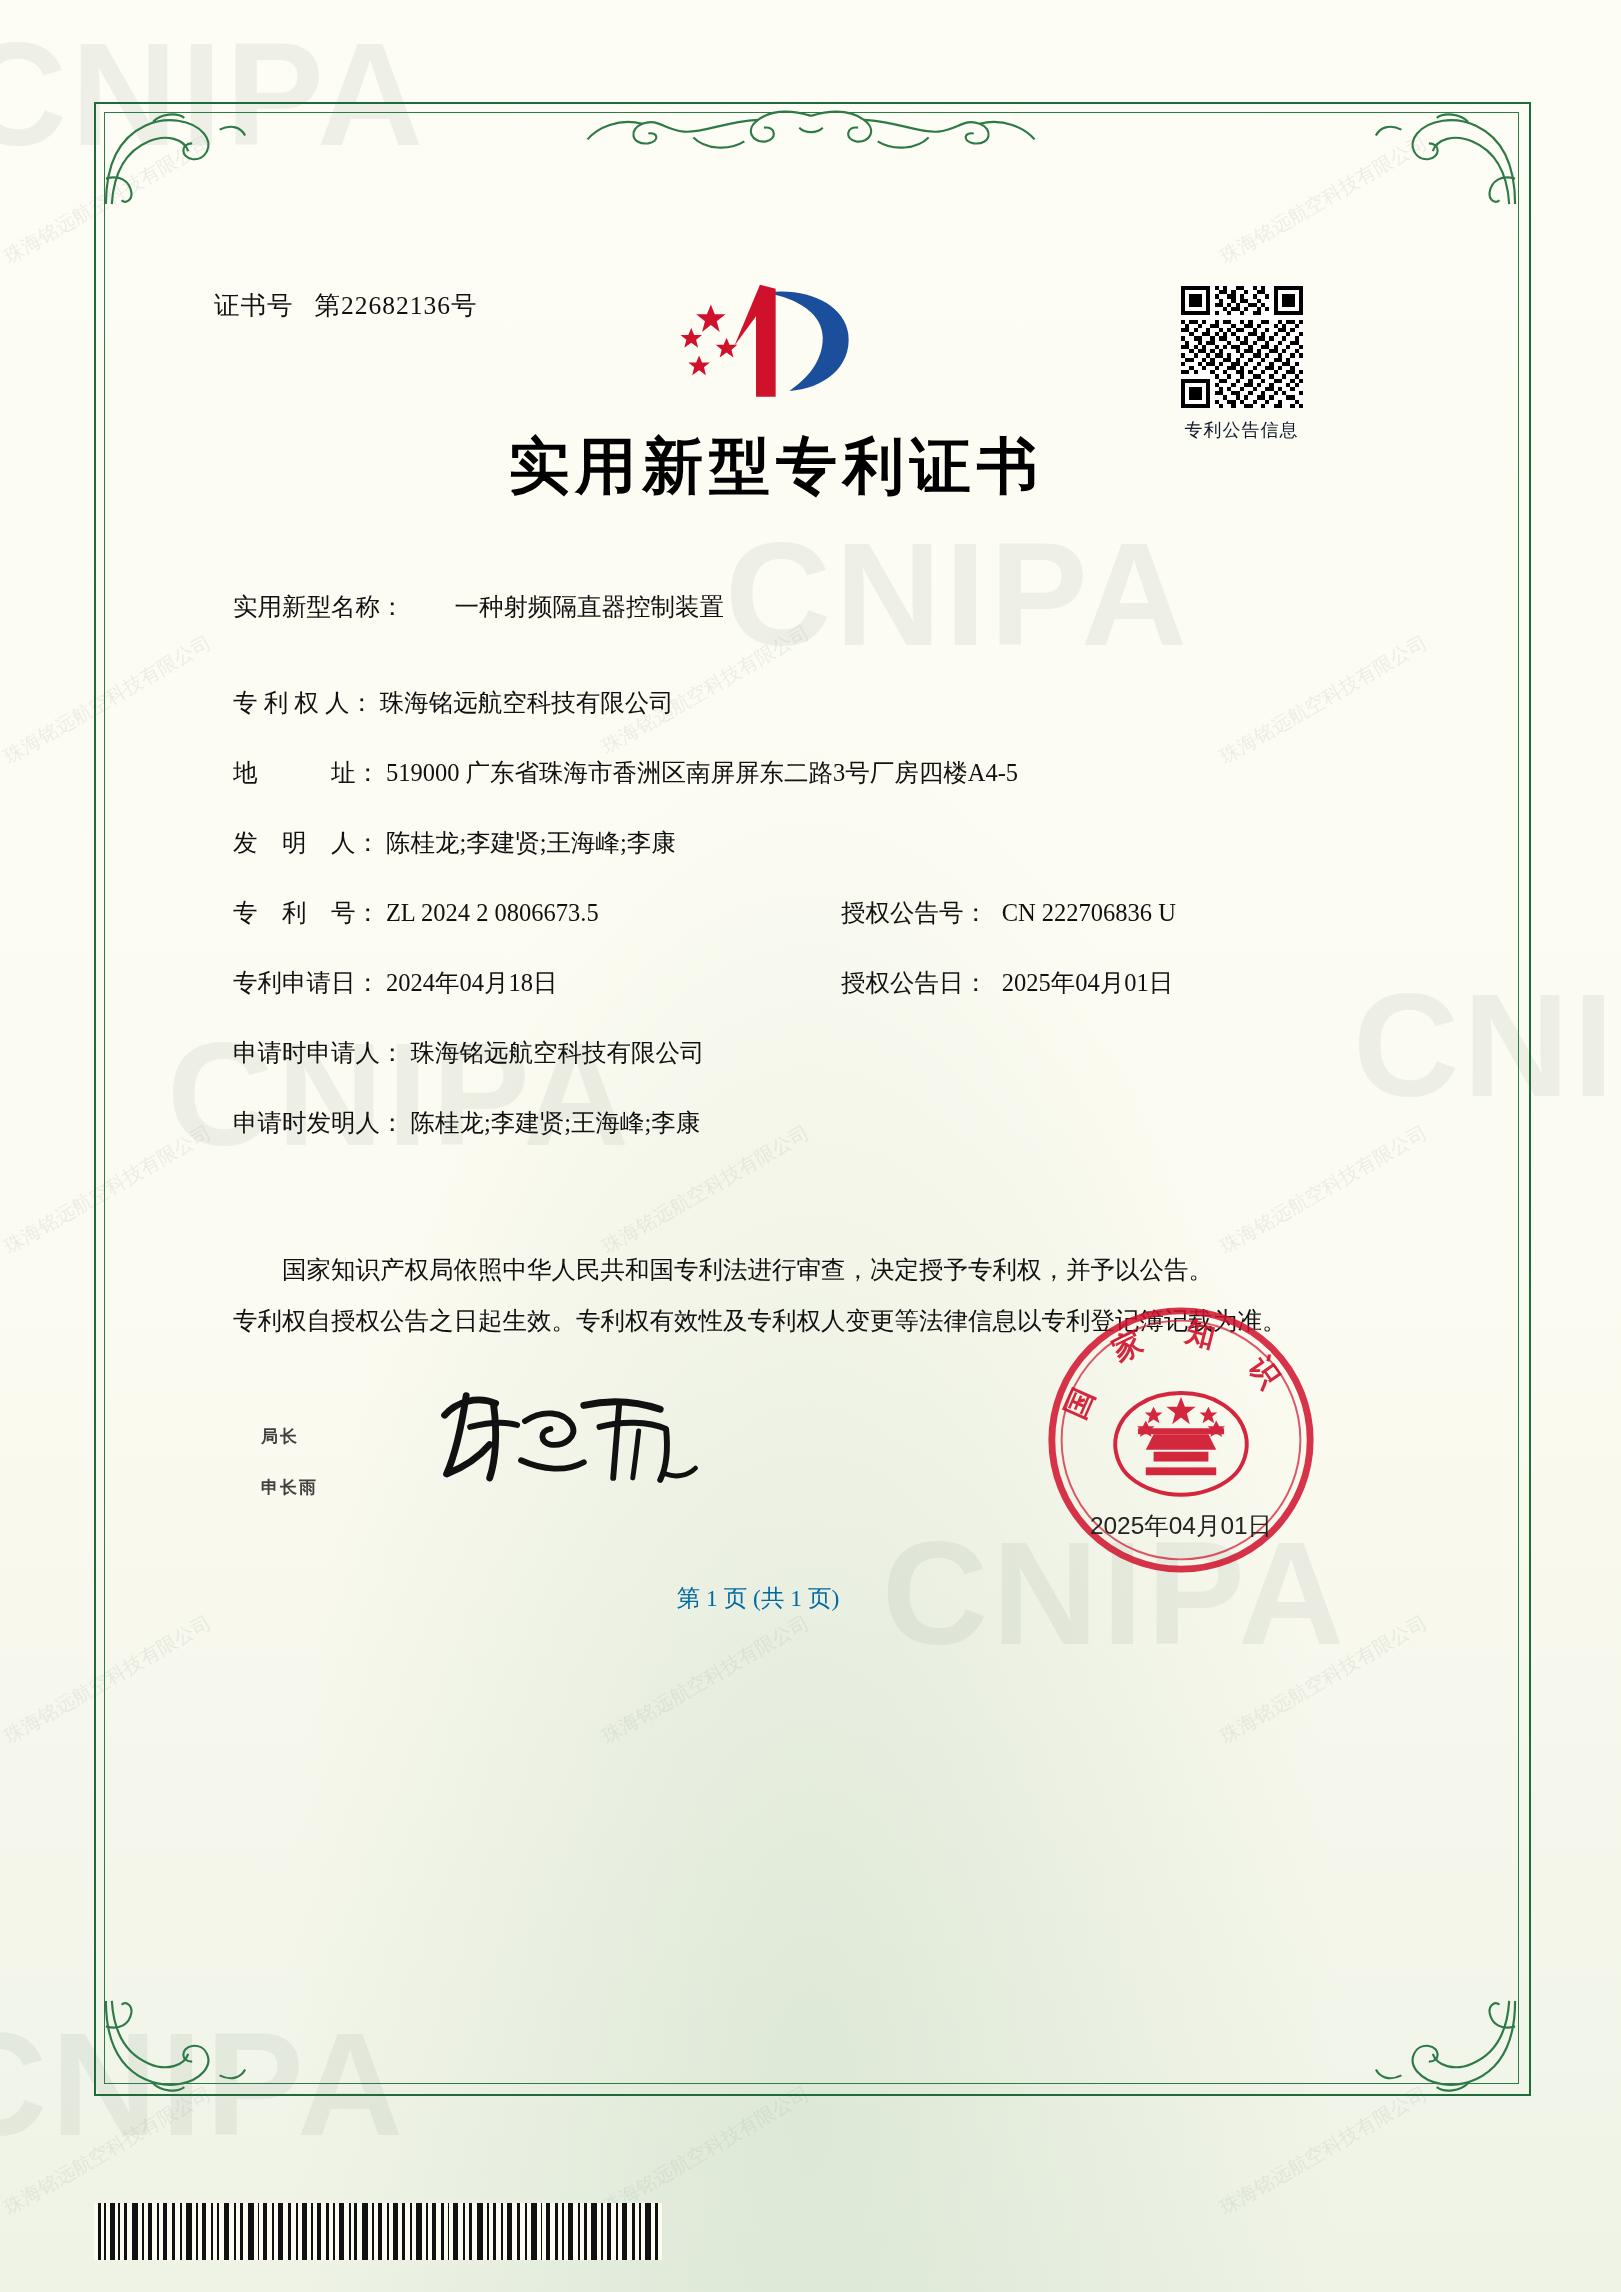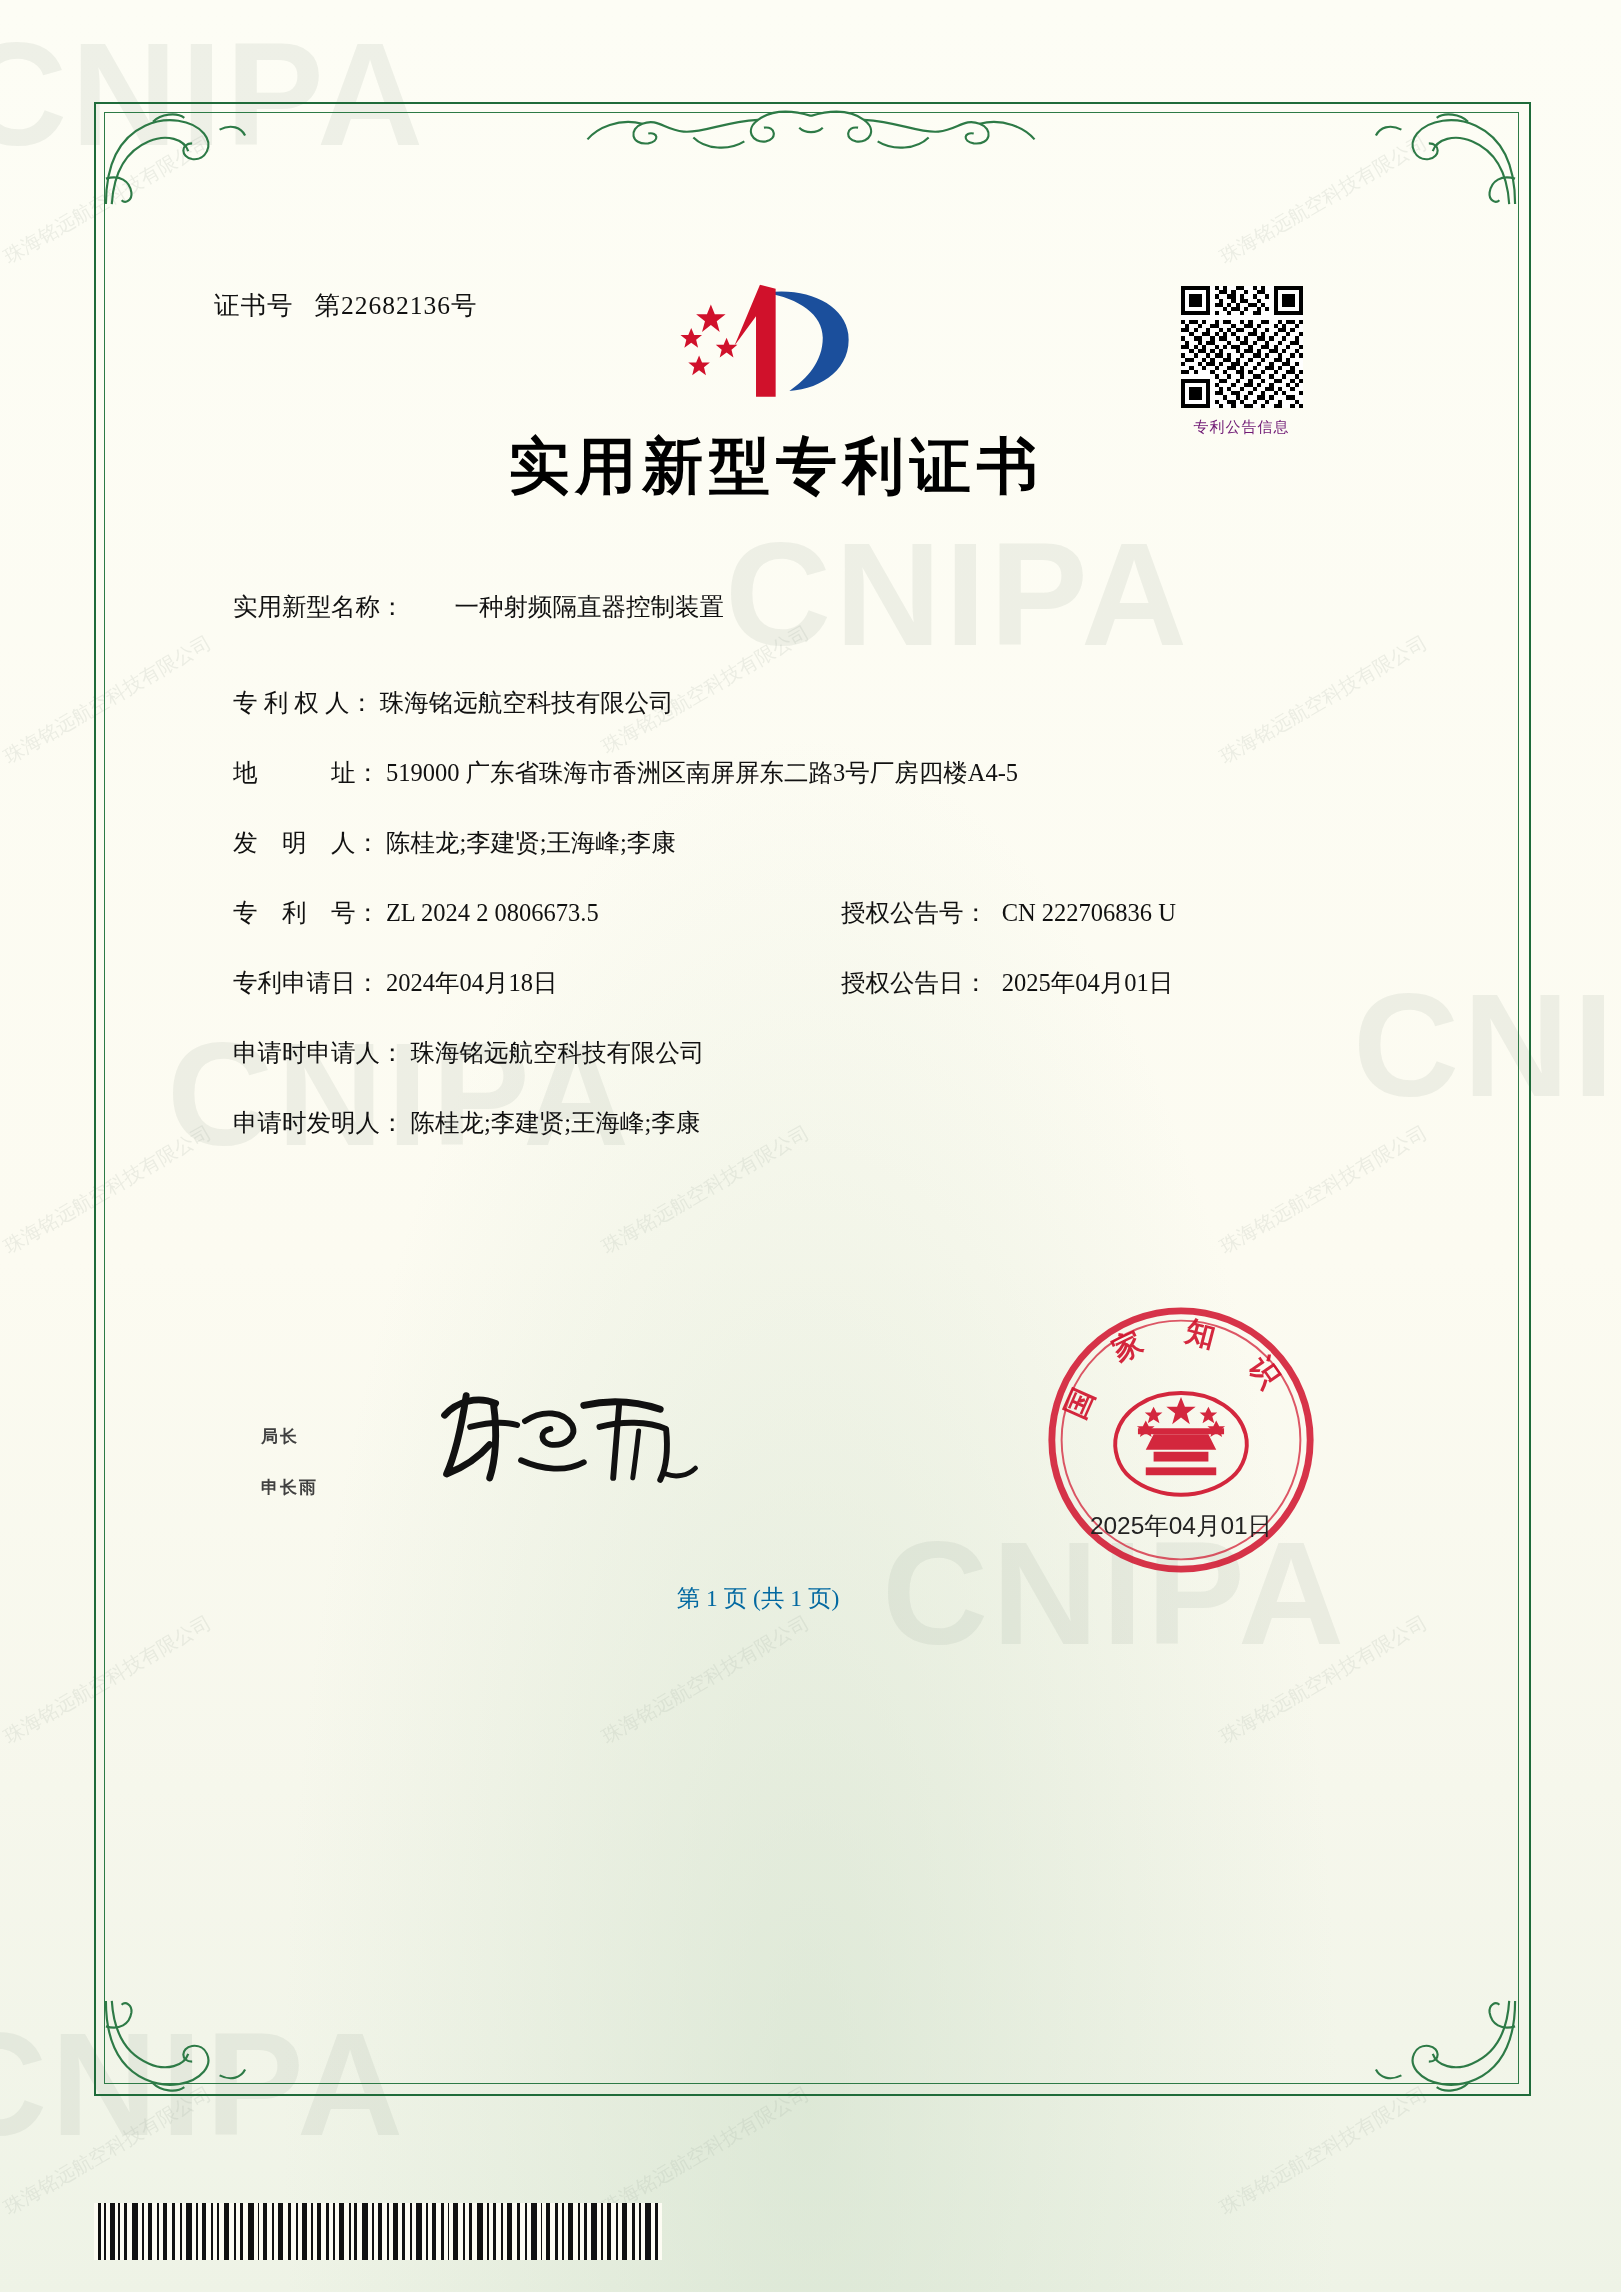--- a/index.html
+++ b/index.html
@@ -122,22 +122,22 @@
     text-align: center;
   }
   .qr-img {
     width: 122px;
     height: 122px;
     margin: 0 auto;
     background-color: #fff;
   }
   .qr-caption {
     margin-top: 9.8px;
-    font-size: 15px;
-    color: #701a75;
+    font-size: 18px;
+    color: #0f172a;
     letter-spacing: 1px;
     white-space: nowrap;
   }
 
   .doc-title {
     position: absolute;
     left: 0;
     right: 0;
     top: 314px;
     text-align: center;
@@ -638,20 +638,24 @@
       <span class="lbl">申请时申请人：</span>
       <span class="val">珠海铭远航空科技有限公司</span>
     </div>
 
     <div class="row">
       <span class="lbl">申请时发明人：</span>
       <span class="val">陈桂龙;李建贤;王海峰;李康</span>
     </div>
   </div>
 
+  <div class="statement">
+    <p class="indent">国家知识产权局依照中华人民共和国专利法进行审查，决定授予专利权，并予以公告。</p>
+    <p>专利权自授权公告之日起生效。专利权有效性及专利权人变更等法律信息以专利登记簿记载为准。</p>
+  </div>
 
   <div class="director">
     <div>局长</div>
     <div>申长雨</div>
   </div>
 
   <div class="signature">
     <svg viewBox="0 0 300 130" fill="none" stroke="currentColor" stroke-width="5" stroke-linecap="round" stroke-linejoin="round">
       <path d="M18 40 C30 26 52 20 70 28" stroke-width="7"></path>
       <path d="M40 20 C36 46 30 78 20 100 C36 94 52 84 64 70" stroke-width="7"></path>

